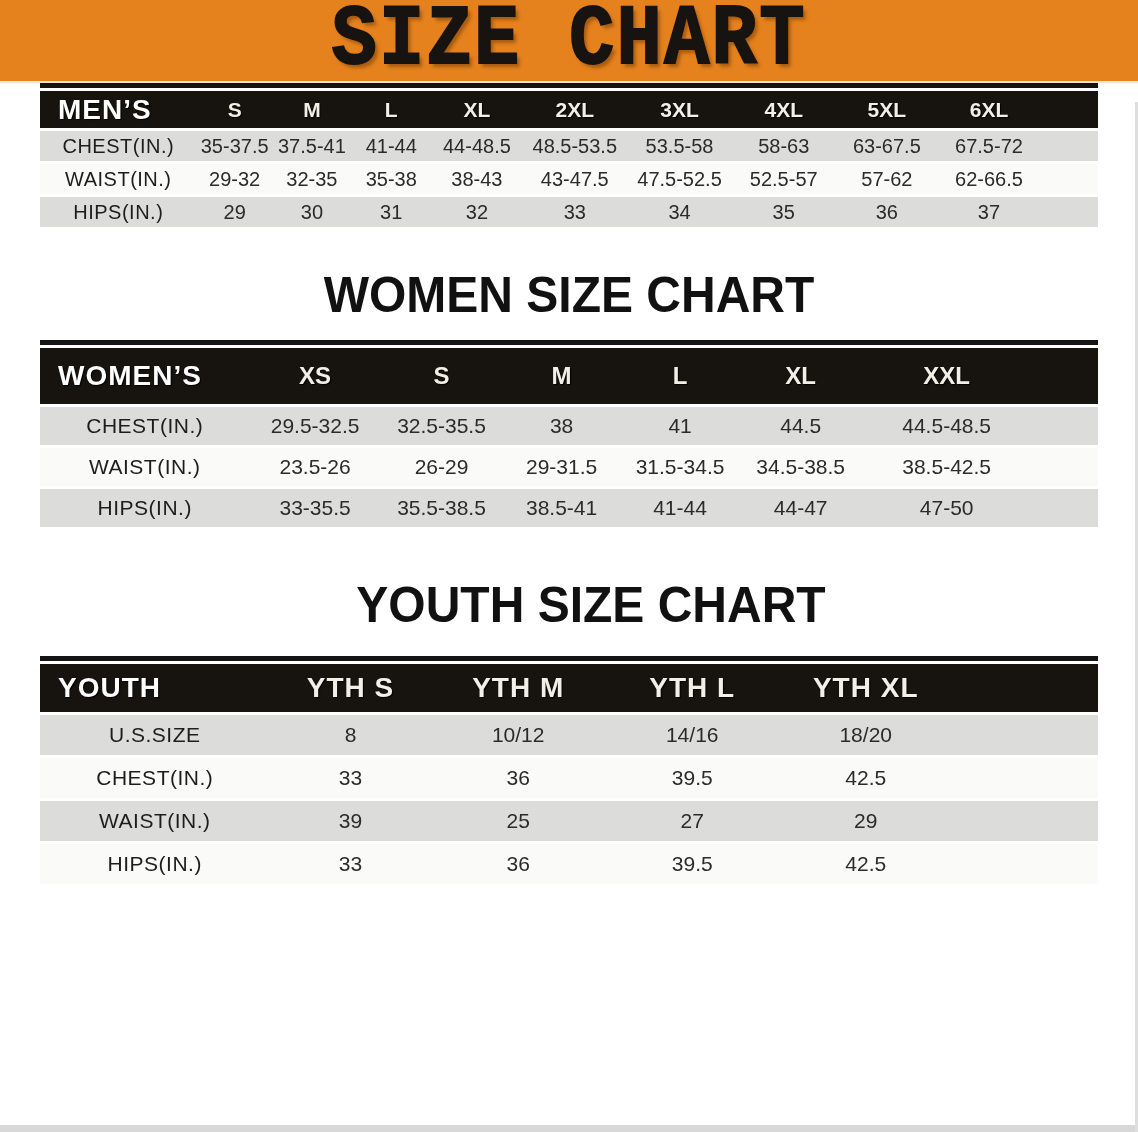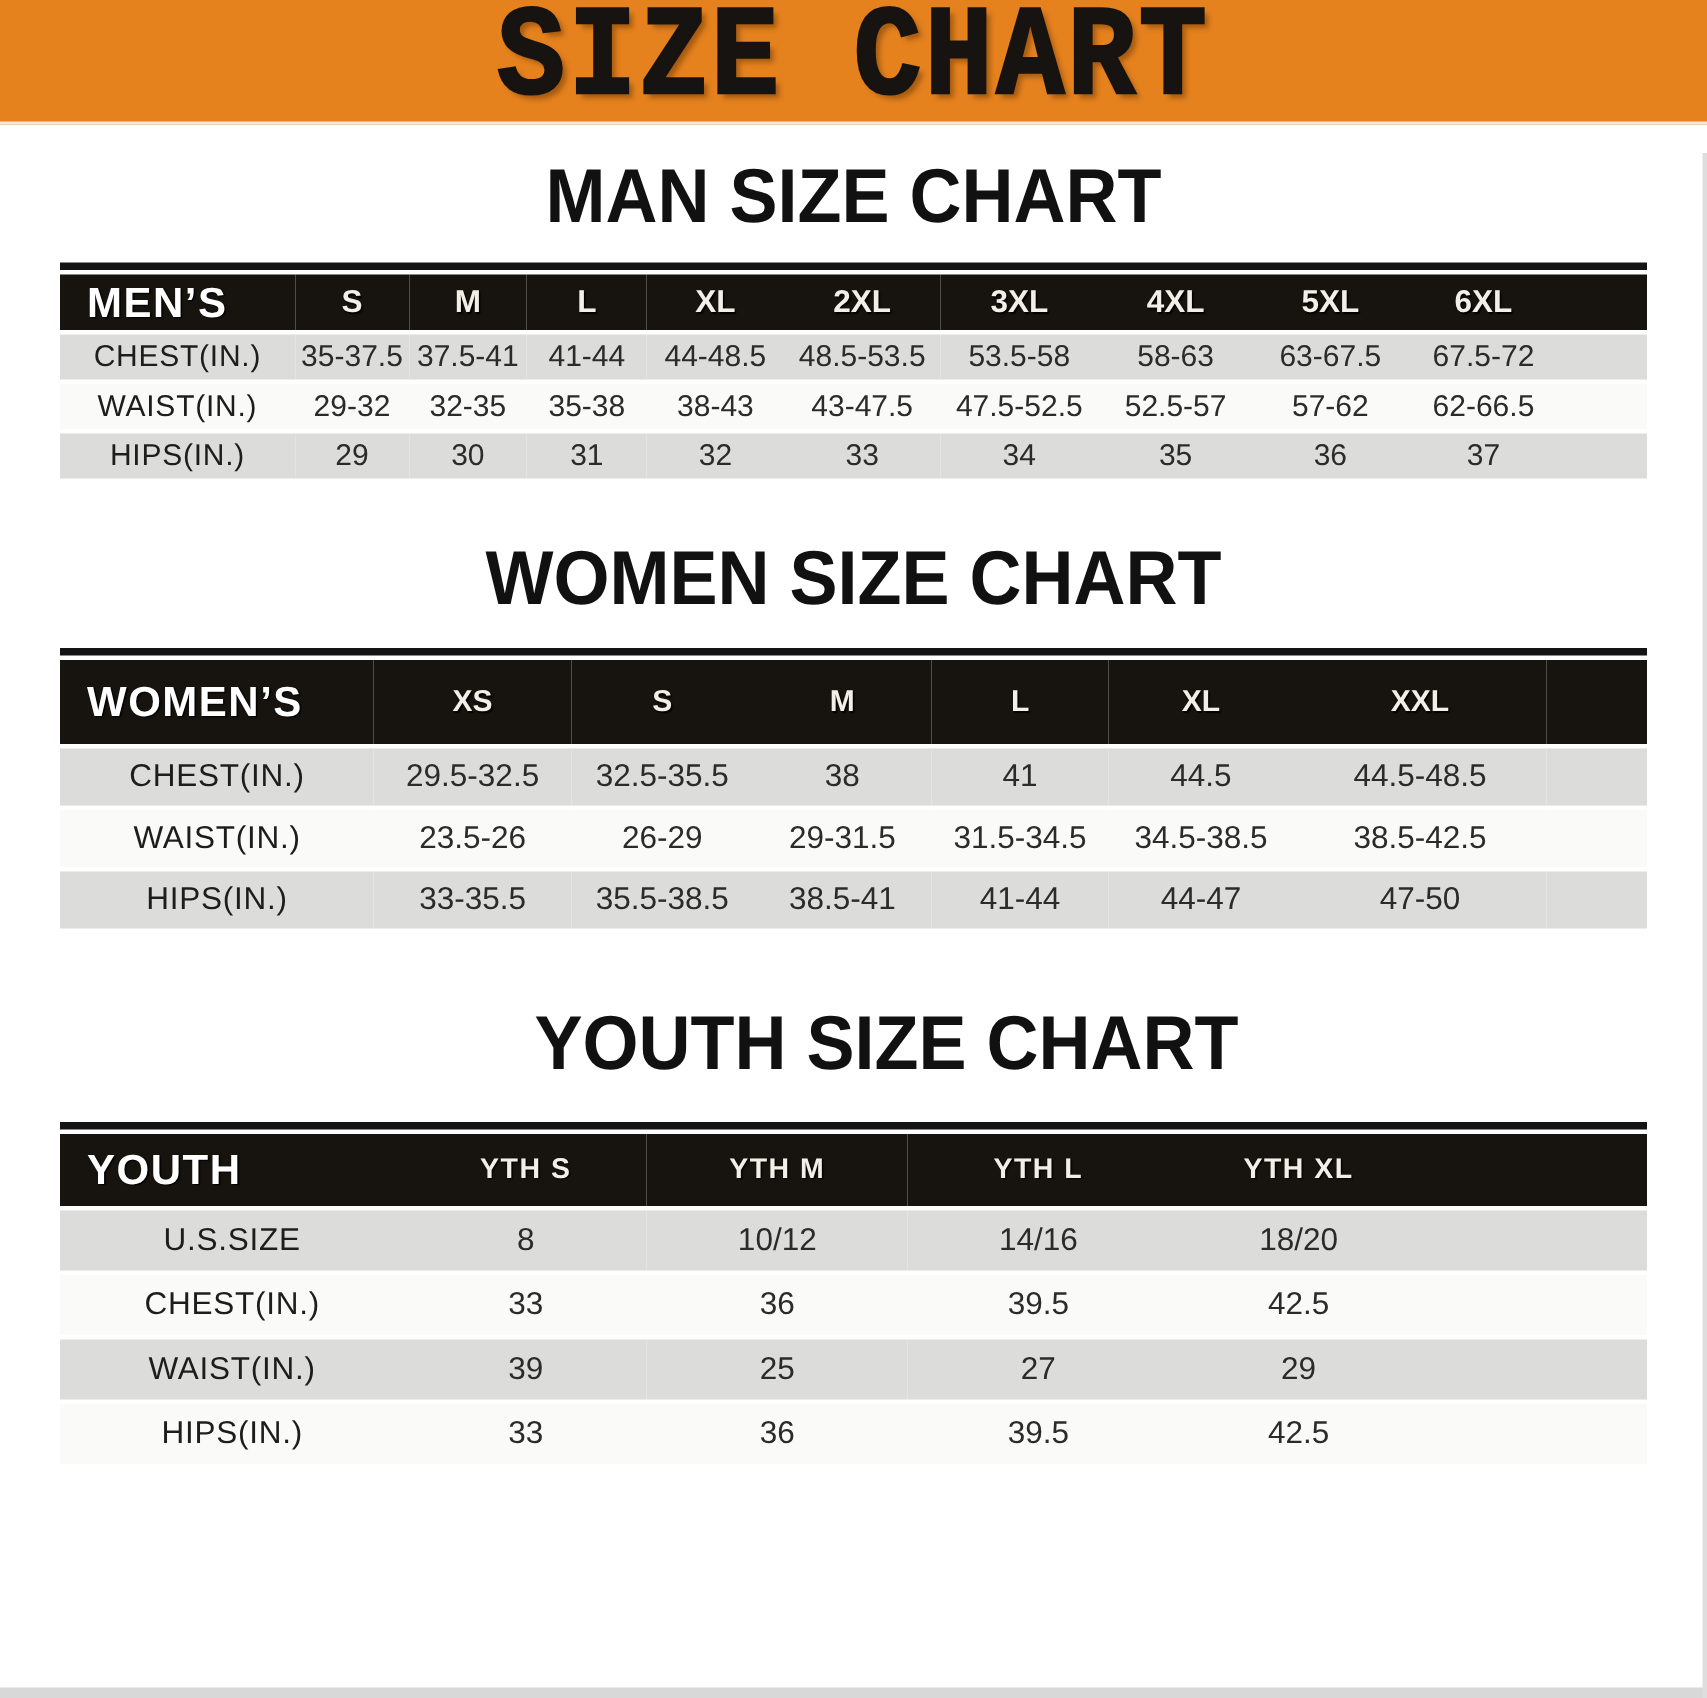--- a/index.html
+++ b/index.html
@@ -72,26 +72,26 @@
   tbody tr.row-white td{background:var(--row-white,#FAFAF9);}
   td.row-label{color:#1d1d1d;letter-spacing:0.5px;}
 
   .t-men{font-size:20px;}
   .t-men thead tr{height:37px;}
   .t-men thead th.size-h{font-size:21px;}
   .t-men tbody tr{height:30px;}
 
   .t-women{font-size:21px;}
   .t-women thead tr{height:56px;}
-  .t-women thead th.size-h{font-size:20px;}
+  .t-women thead th.size-h{font-size:24px;}
   .t-women tbody tr{height:38px;}
 
   .t-youth{font-size:21px;}
   .t-youth thead tr{height:48px;}
-  .t-youth thead th.size-h{font-size:19px;letter-spacing:1px;}
+  .t-youth thead th.size-h{font-size:28px;letter-spacing:1px;}
   .t-youth tbody tr{height:40px;}
 
   
   .notice{margin:26px 0 0 38px;}
   .notice p{
     margin:0;white-space:nowrap;
     font-size:30px;line-height:43px;font-weight:500;
     color:var(--footer-text,#A8271E);
     transform:scaleX(0.78);transform-origin:left center;
   }
@@ -110,21 +110,20 @@
 
 <div class="page">
 
   <header class="banner">
     <span class="banner-title">SIZE CHART</span>
   </header>
 
   <main>
 
     <section class="sec-men">
-      <h2 class="section-heading"><span>MAN SIZE CHART</span></h2>
       <div class="table-wrap">
         <div class="topline"></div>
         <table class="t-men">
           <colgroup>
             <col style="width:14.8%">
               <col style="width:7.2%">
               <col style="width:7.4%">
               <col style="width:7.6%">
               <col style="width:8.6%">
               <col style="width:9.9%">

